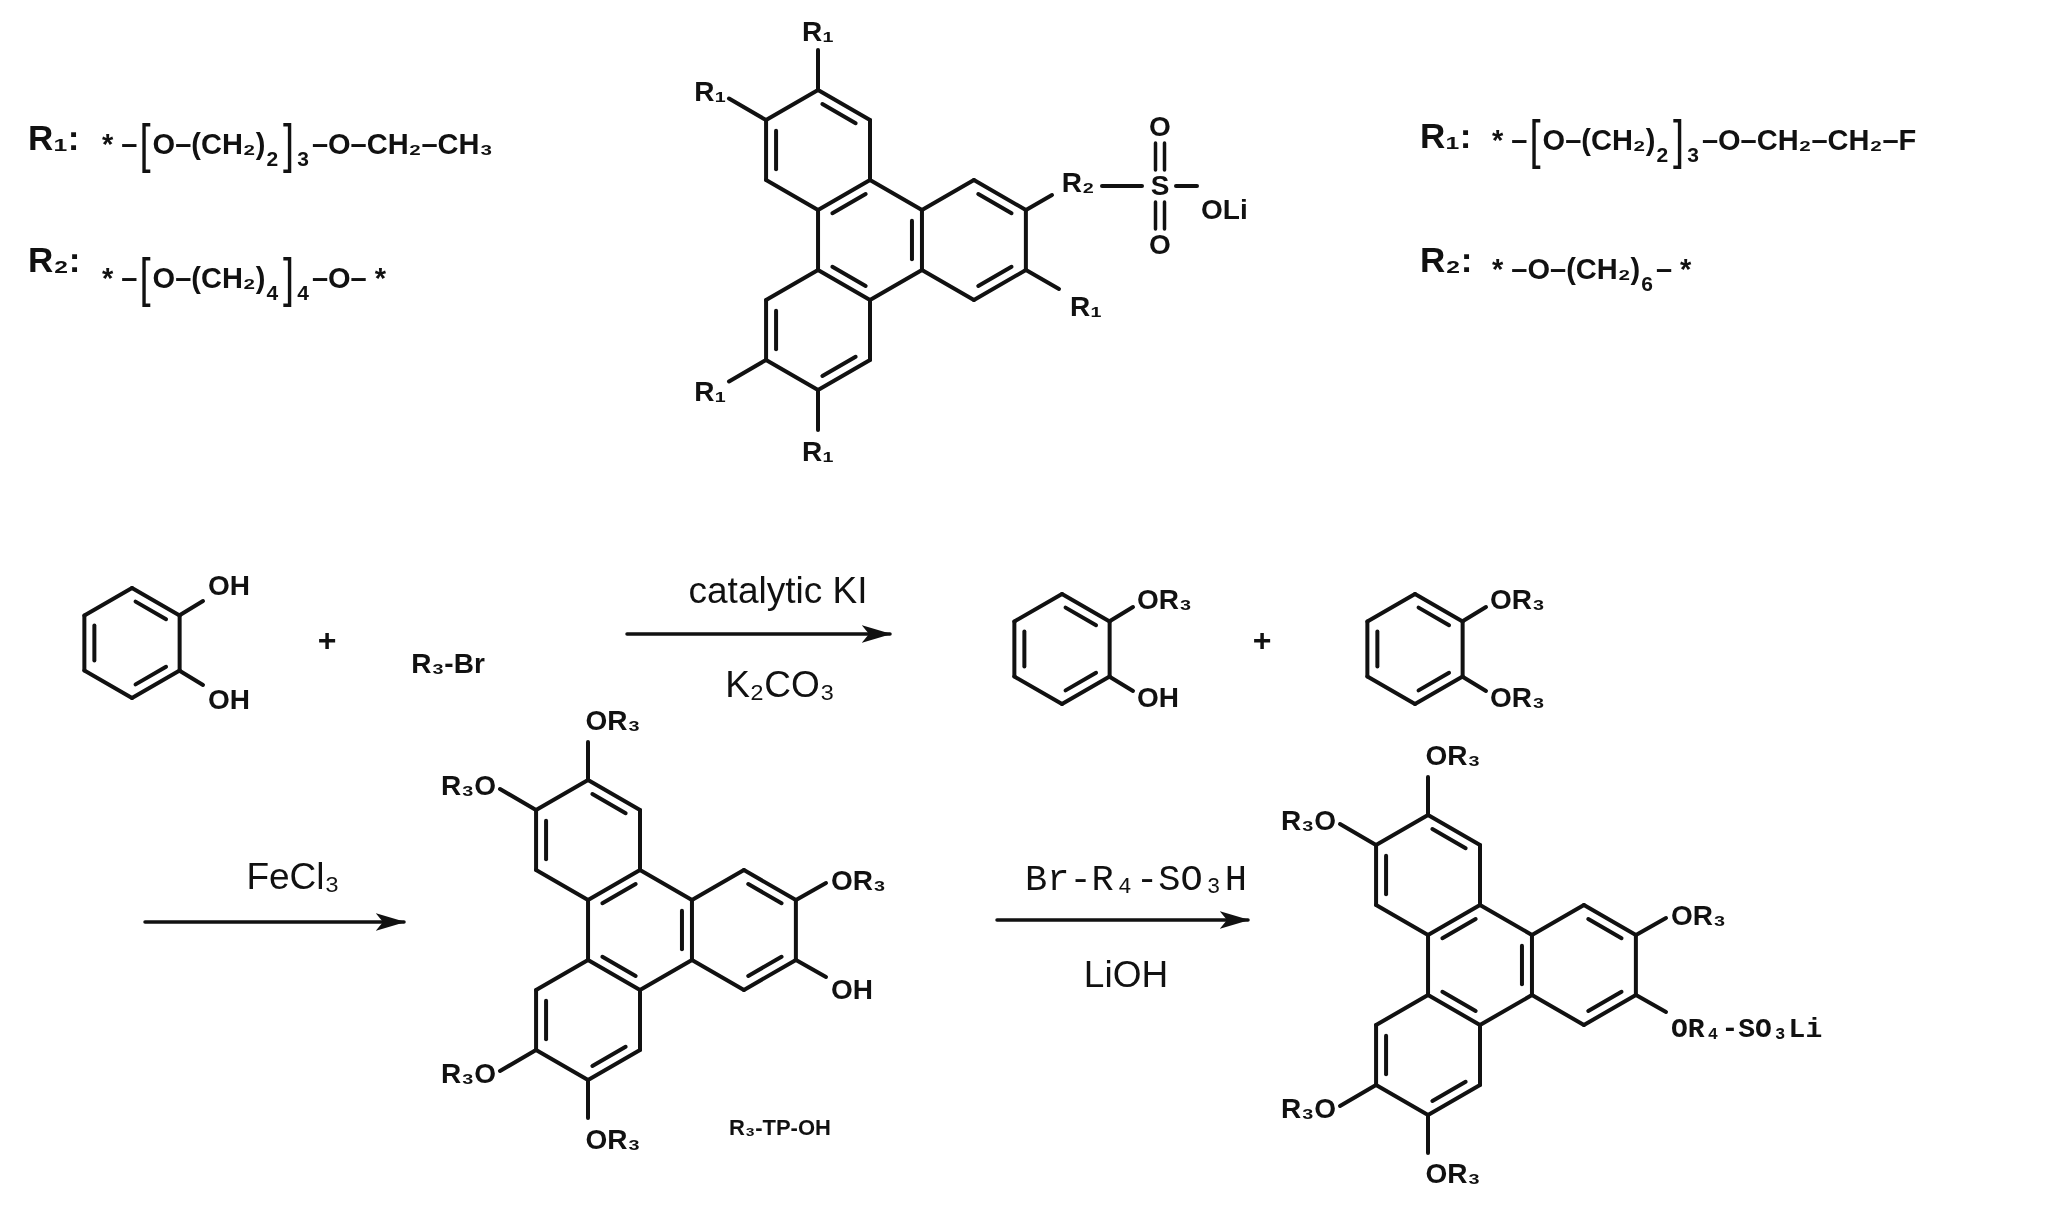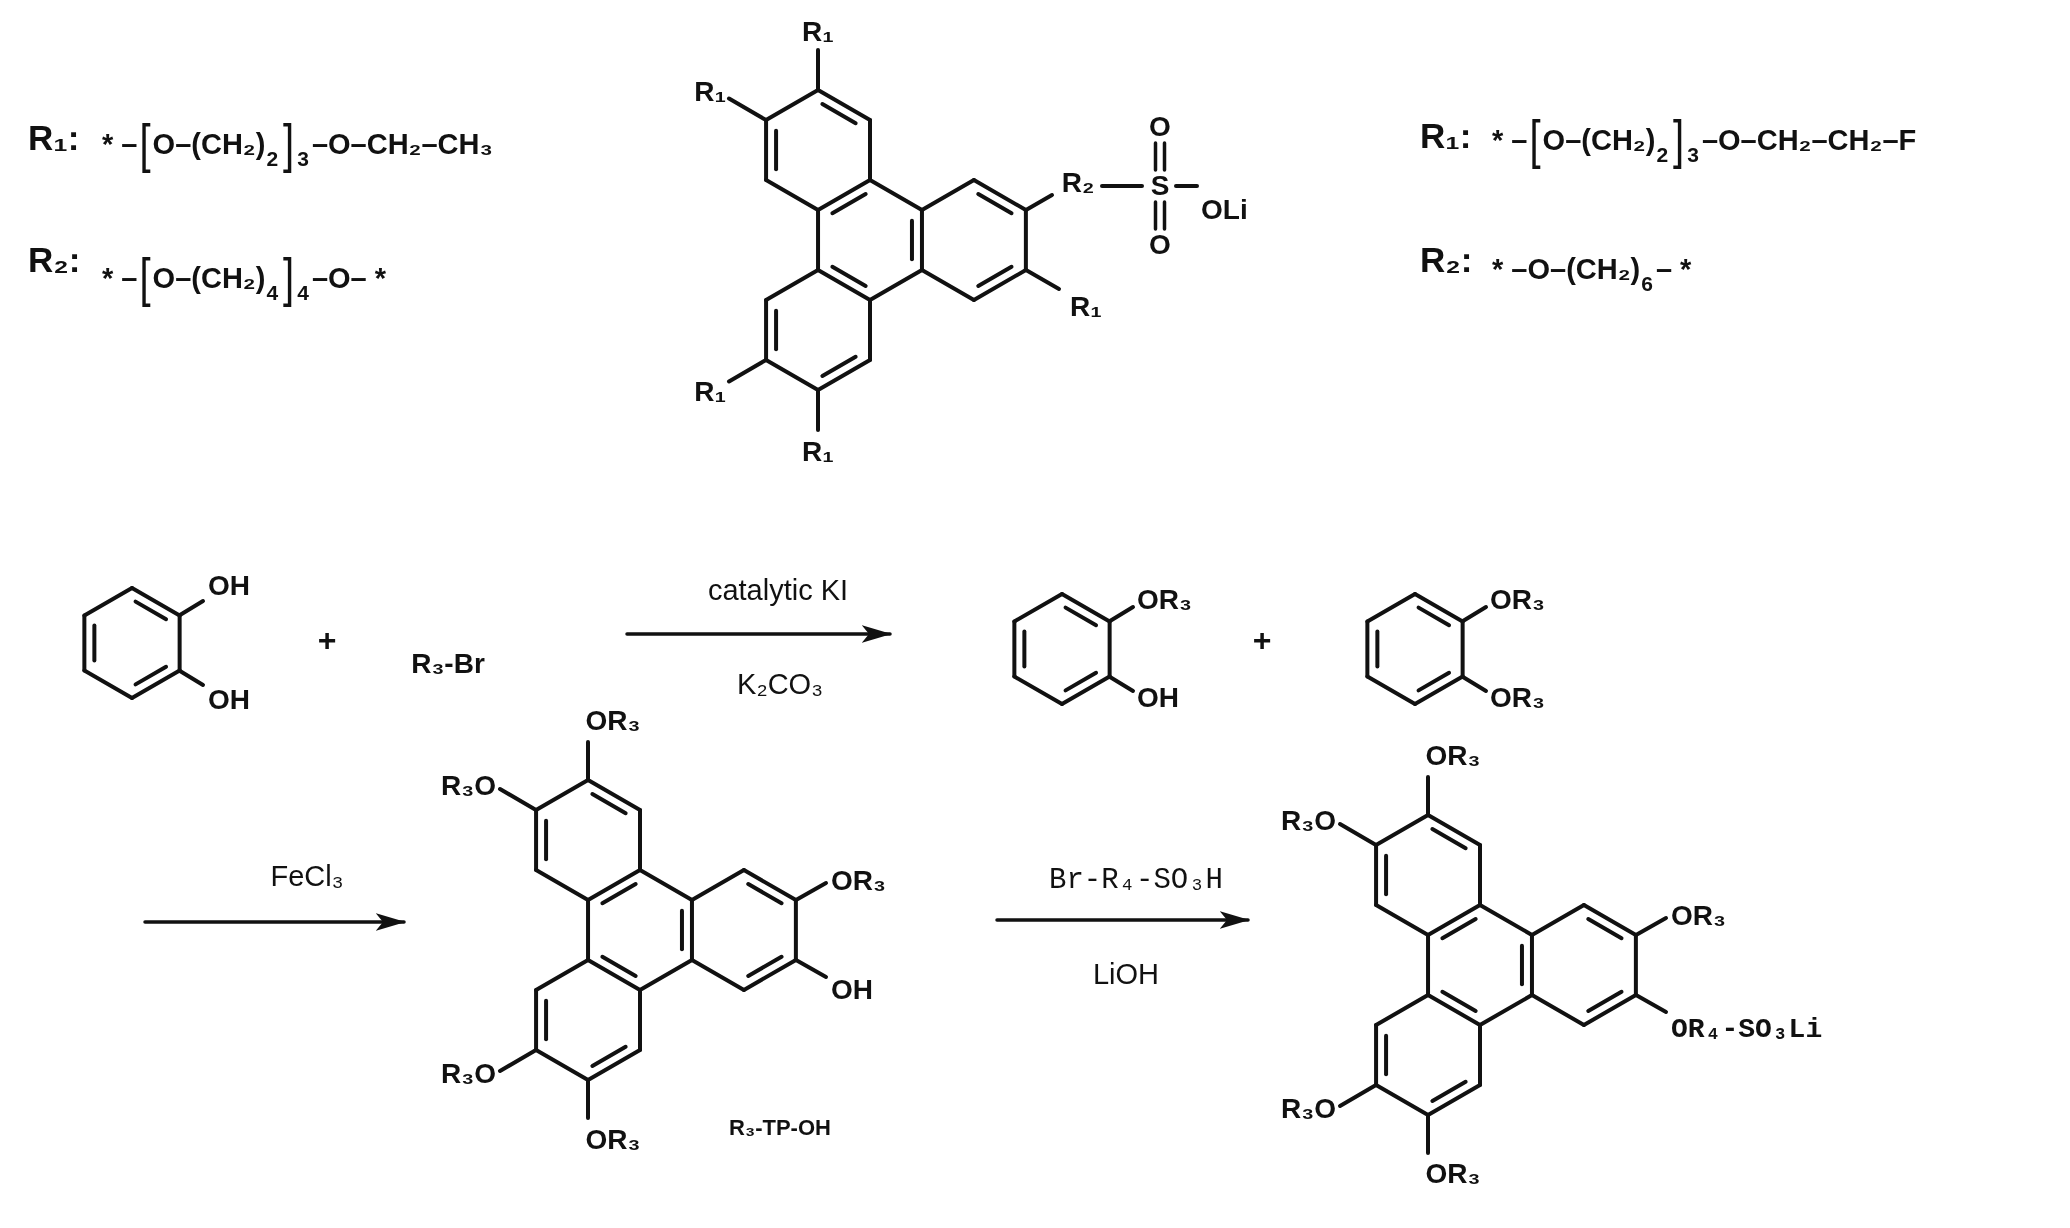--- a/index.html
+++ b/index.html
@@ -3,21 +3,21 @@
 <meta charset="utf-8">
 <style>
   html,body{margin:0;padding:0;background:#ffffff;}
   #page{position:relative;width:2070px;height:1228px;background:#ffffff;overflow:hidden;
         font-family:"Liberation Sans","DejaVu Sans",sans-serif;color:#111;}
   #scheme-svg{position:absolute;left:0;top:0;}
   .atom,.atom-l,.atom-r{position:absolute;font-size:28px;font-weight:700;white-space:nowrap;line-height:1;}
   .atom{transform:translate(-50%,-50%);}
   .atom-l{transform:translate(0,-50%);}
   .atom-r{transform:translate(-100%,-50%);}
-  .cap{position:absolute;font-size:29px;font-weight:400;white-space:nowrap;line-height:1;transform:translate(-50%,-50%);}
+  .cap{position:absolute;font-size:37px;font-weight:400;white-space:nowrap;line-height:1;transform:translate(-50%,-50%);}
   .plus{position:absolute;font-size:32px;font-weight:700;transform:translate(-50%,-50%);}
   .bigcap{position:absolute;font-size:22px;font-weight:700;transform:translate(-50%,-50%);}
   .rlabel{position:absolute;font-size:35px;font-weight:700;white-space:nowrap;line-height:1;}
   .formula{position:absolute;display:flex;align-items:center;font-size:29px;font-weight:700;white-space:pre;line-height:1;}
   .f-t{display:inline-block;}
   .f-b{display:inline-block;font-size:40px;font-weight:400;transform:scaleY(1.35);transform-origin:50% 55%;margin:0 2px;}
   .f-s{display:inline-block;font-size:21px;font-weight:700;position:relative;top:14px;margin:0 3px 0 1px;}
 </style>
 </head>
 <body>
@@ -222,21 +222,21 @@
   <div class="plus" style="left:327px;top:640px;">+</div>
   <div class="atom" style="left:448px;top:664px;">R₃-Br</div>
   <div class="cap" style="left:778px;top:590px;">catalytic KI</div>
   <div class="cap" style="left:780px;top:684px;">K₂CO₃</div>
   <div class="atom-l" style="left:1137px;top:600px;">OR₃</div>
   <div class="atom-l" style="left:1137px;top:698px;">OH</div>
   <div class="plus" style="left:1262px;top:640px;">+</div>
   <div class="atom-l" style="left:1490px;top:600px;">OR₃</div>
   <div class="atom-l" style="left:1490px;top:698px;">OR₃</div>
 
-  <div class="cap" style="left:307px;top:876px;text-align:right;">FeCl₃</div>
+  <div class="cap" style="left:293px;top:876px;text-align:right;">FeCl₃</div>
   <div class="cap" style="left:1136px;top:880px;font-family:Liberation Mono, monospace;">Br-R₄-SO₃H</div>
   <div class="cap" style="left:1126px;top:974px;">LiOH</div>
 
   <div class="atom" style="left:613px;top:721px;">OR₃</div>
   <div class="atom-r" style="left:496px;top:786px;">R₃O</div>
   <div class="atom-l" style="left:831px;top:881px;">OR₃</div>
   <div class="atom-l" style="left:831px;top:990px;">OH</div>
   <div class="atom-r" style="left:496px;top:1074px;">R₃O</div>
   <div class="atom" style="left:613px;top:1140px;">OR₃</div>
   <div class="bigcap" style="left:780px;top:1128px;">R₃-TP-OH</div>

